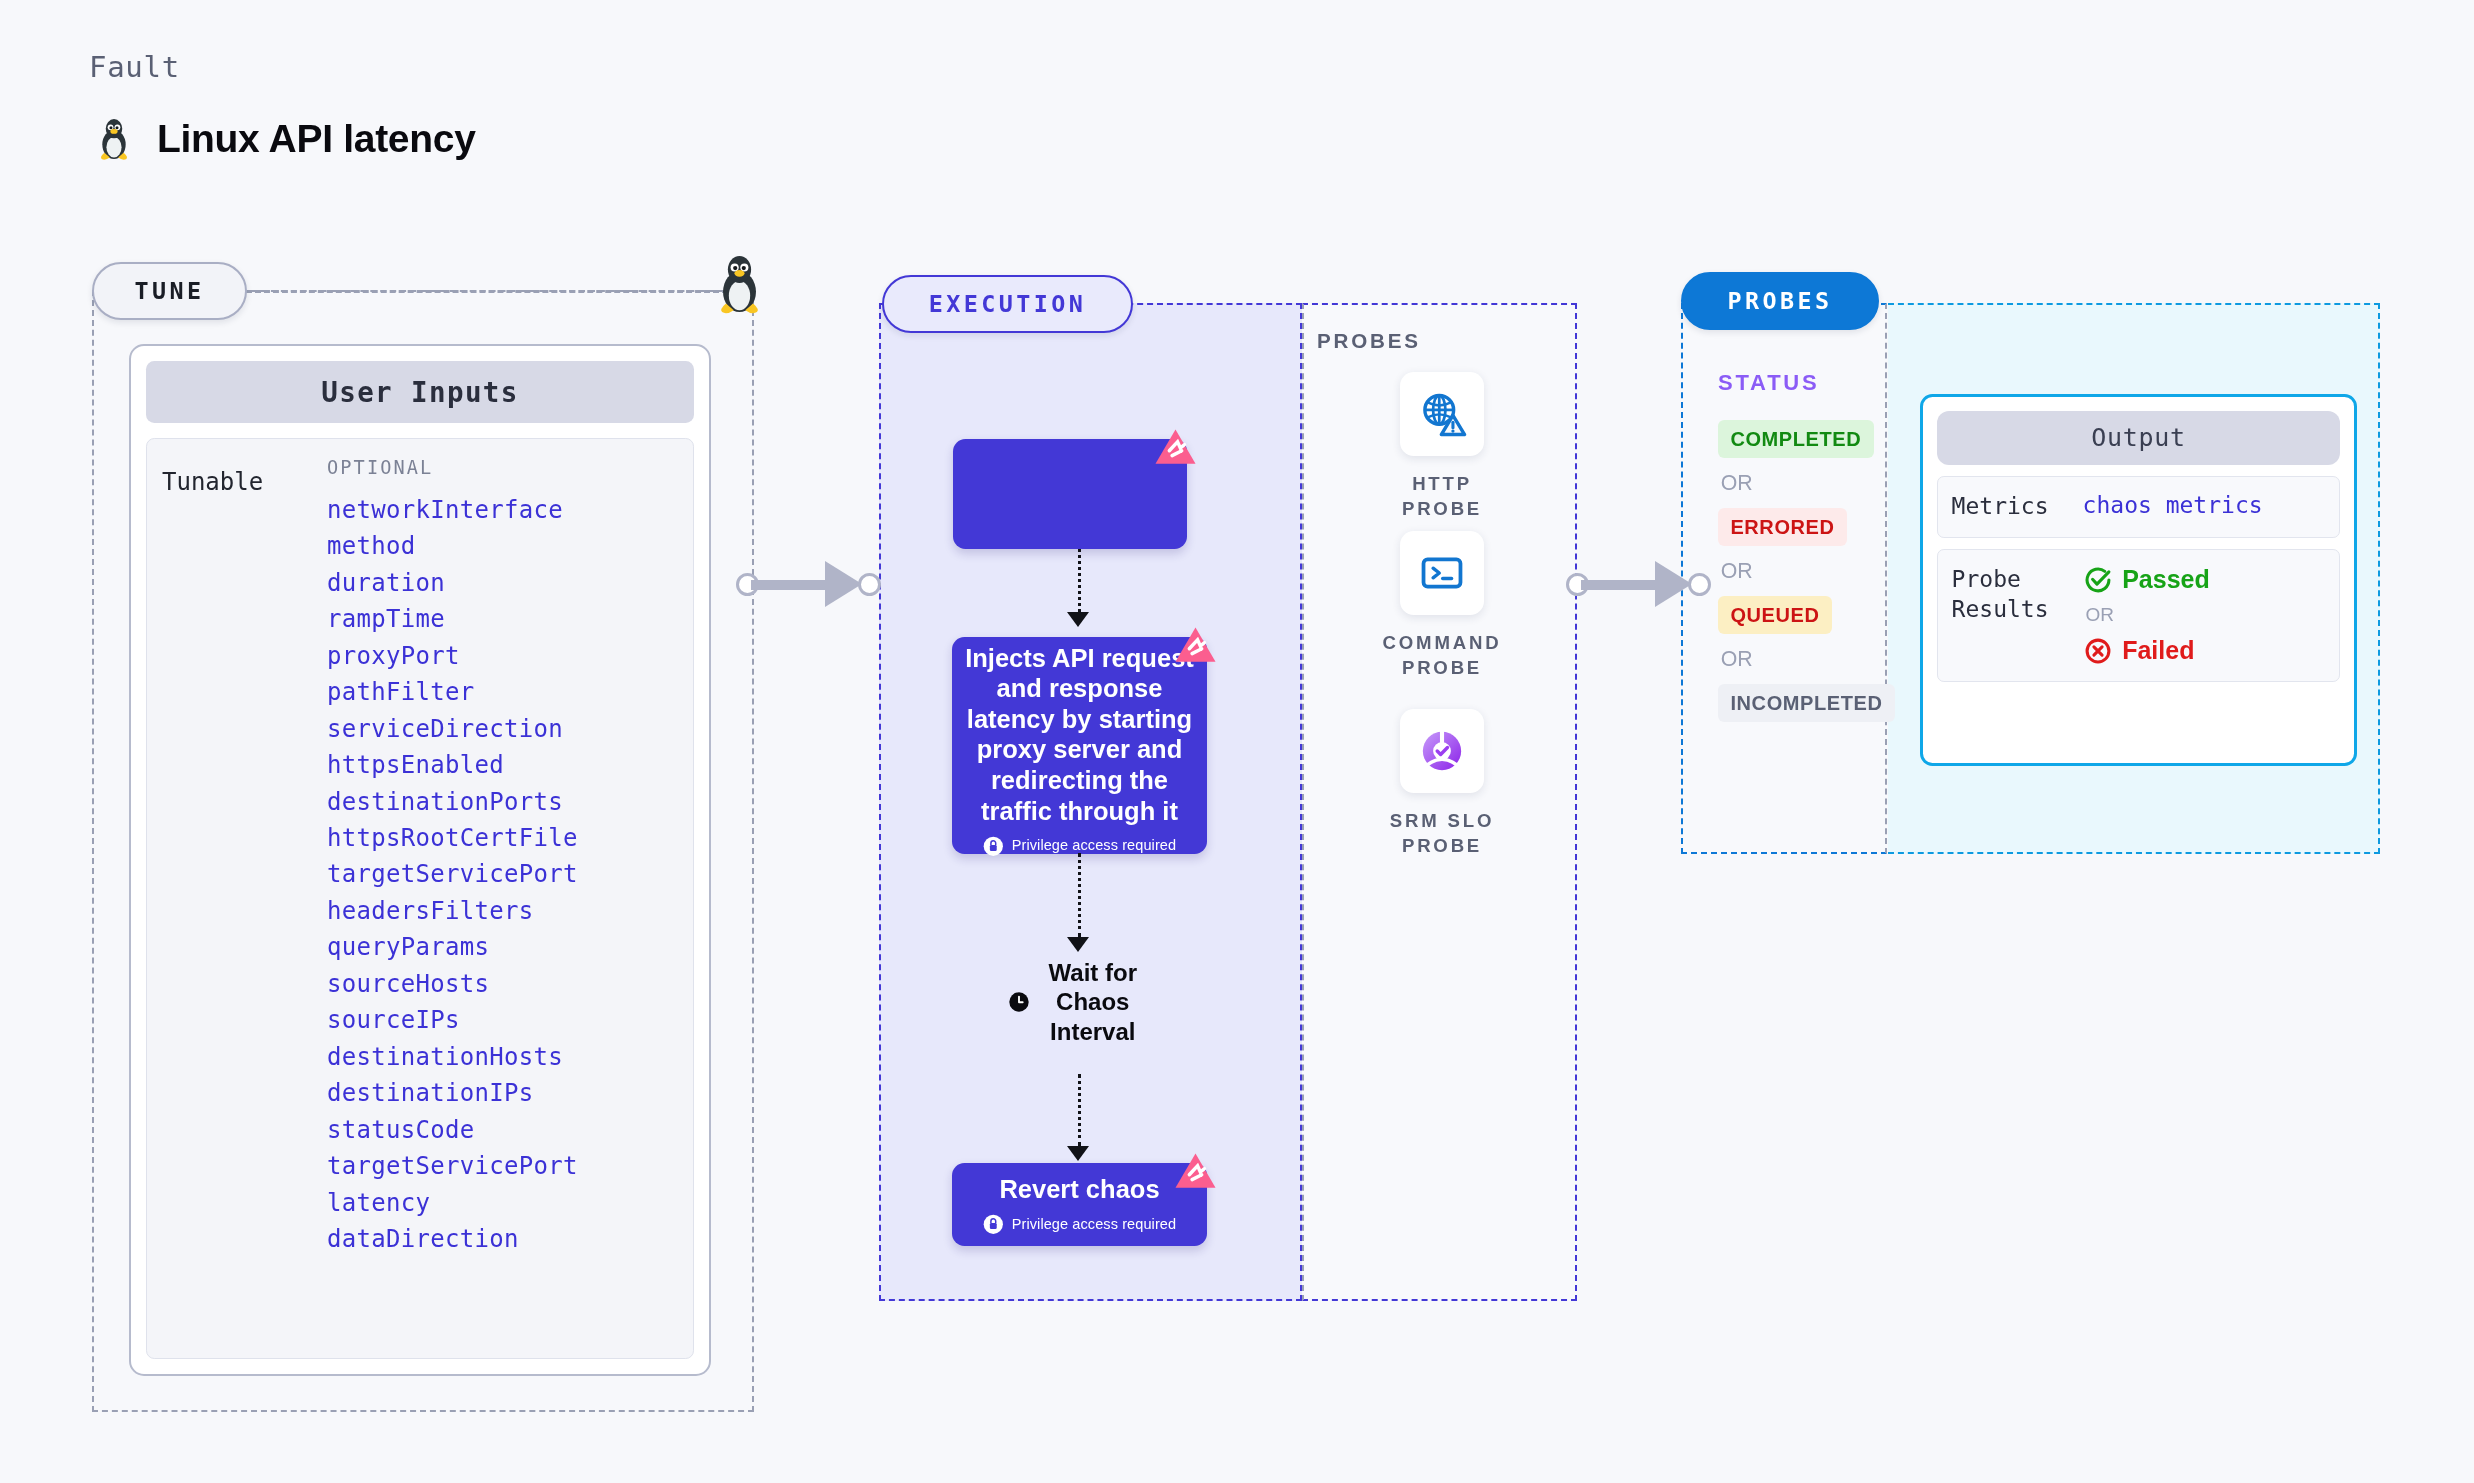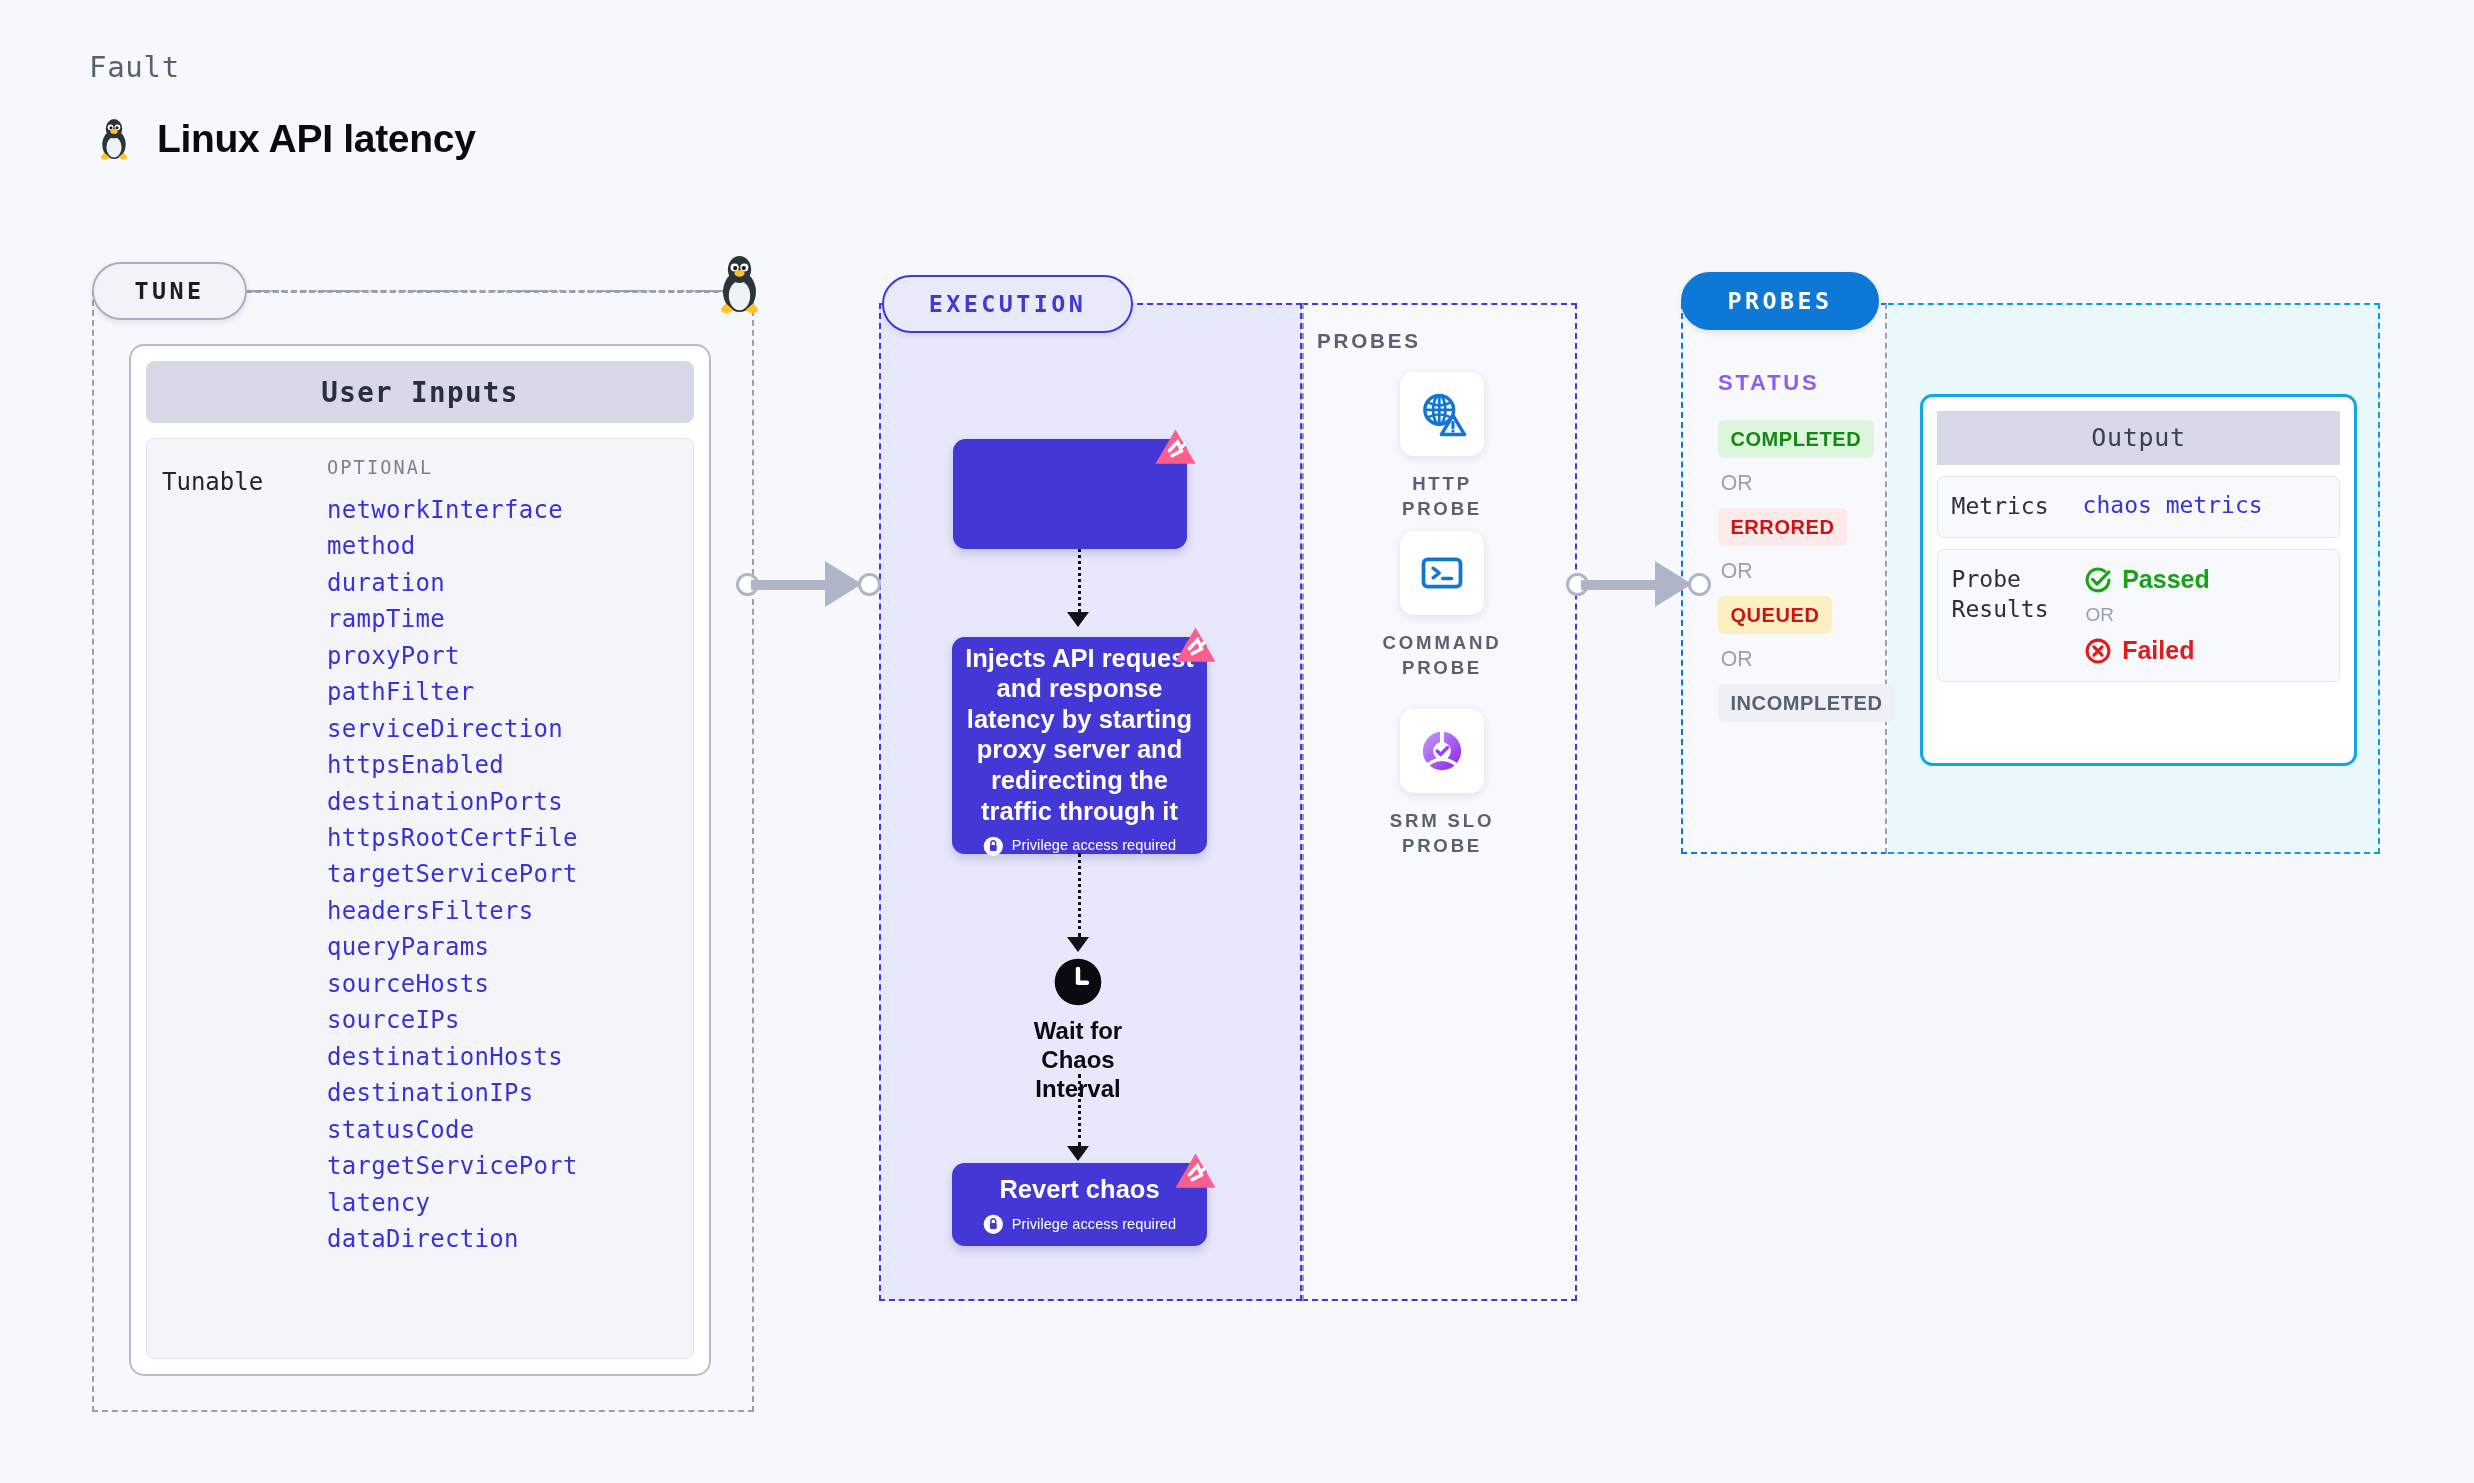--- a/index.html
+++ b/index.html
@@ -140,21 +140,21 @@
     position: absolute; left: 1078px; width: 0; border-left: 3.4px dotted #111217;
   }
   .arrow-head-down {
     position: absolute; left: 1067px; width: 0; height: 0;
     border-left: 11px solid transparent; border-right: 11px solid transparent;
     border-top: 15px solid #111217;
   }
 
   .wait-node {
     position: absolute; left: 1009px; top: 958px; width: 138px;
-    display: flex; flex-direction: column; align-items: center; gap: 9.6px;
+    display: flex; align-items: center; gap: 9.6px;
   }
   .wait-label {
     font-size: 24px; font-weight: bold; color: #0a0a0f; text-align: center; line-height: 1.22;
   }
 
   
   .probes-title {
     position: absolute; left: 1317px; top: 329px;
     font-size: 20.6px; font-weight: bold; color: #5a6074; letter-spacing: 2.8px;
   }
@@ -186,21 +186,21 @@
   .b-errored   { background: #fdeaea; color: #cc1414; }
   .b-queued    { background: #fcefc3; color: #cc1414; }
   .b-incomplete{ background: #eef0f5; color: #5a6074; }
   .or-txt { font-size: 21.3px; color: #9aa0b4; margin: 12.4px 0 12.4px 2.8px; }
 
   .output-card {
     position: absolute; left: 1920px; top: 394px; width: 437px; height: 372px;
     background: #ffffff; border: 3.4px solid #0fa7e8; border-radius: 12.4px; padding: 13.8px;
   }
   .out-header {
-    height: 54px; background: #d7d9e6; border-radius: 0;
+    height: 54px; background: #d7d9e6; border-radius: 12px;
     display: flex; align-items: center; justify-content: center;
     font-family: "DejaVu Sans Mono", monospace; font-size: 25px;
     color: #3a3f52; letter-spacing: 0.7px;
   }
   .out-row {
     margin-top: 11px; background: #f8f9fc; border: 1.4px solid #e2e5ee;
     border-radius: 6.9px; display: flex; padding: 15px 13.8px;
   }
   .out-key {
     width: 131px; flex: none; font-family: "DejaVu Sans Mono", monospace;

